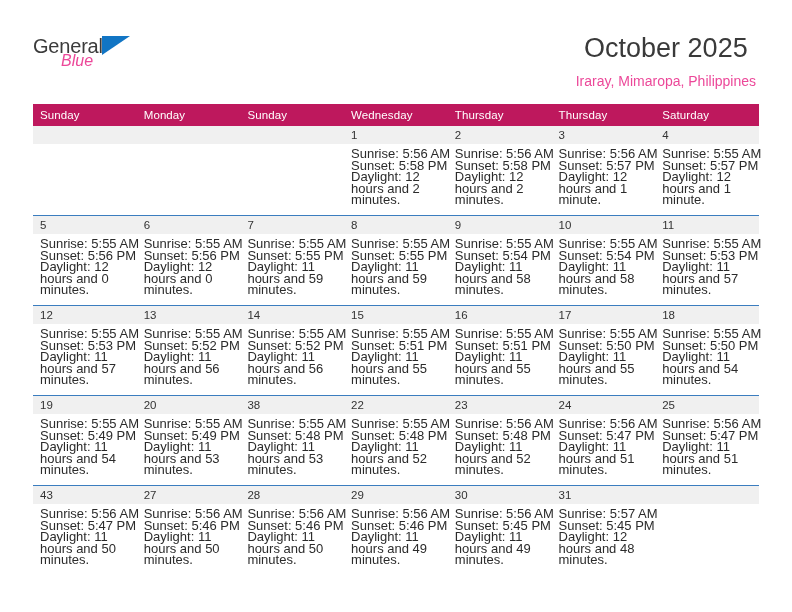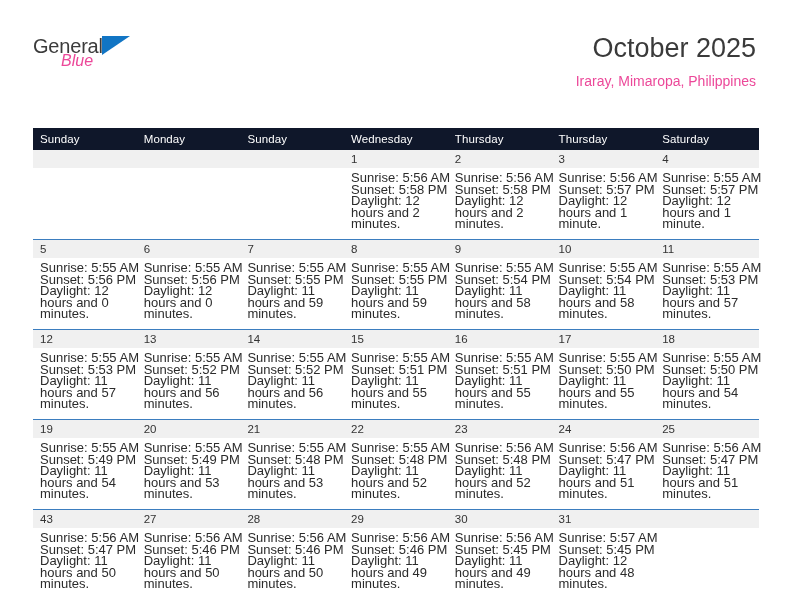--- a/index.html
+++ b/index.html
@@ -15,21 +15,21 @@
     height: 612px;
     padding: 0;
   }
 
   
   .top {
     display: flex;
     align-items: flex-start;
     justify-content: space-between;
     padding: 30px 36px 0 33px;
-    height: 128px;
+    height: 104px;
   }
   .logo {
     position: relative;
     width: 112px;
     padding-top: 6px;
   }
   .logo-row1 {
     display: flex;
     align-items: flex-end;
     line-height: 1;
@@ -51,21 +51,21 @@
   .logo-blue {
     font-size: 16px;
     color: #ec4899;
     margin-left: 28px;
     margin-top: -3px;
     line-height: 1;
     display: block;
     font-style: italic;
   }
   .titles {
-    text-align: right;
+    text-align: center;
     padding-top: 2px;
   }
   .cal-title {
     font-size: 27px;
     color: #3a3a3a;
     font-weight: 400;
     line-height: 1.2;
   }
   .cal-sub {
     font-size: 14px;
@@ -75,21 +75,21 @@
   }
 
   
   .cal {
     width: 726px;
     margin: 0 auto;
     border-collapse: collapse;
     table-layout: fixed;
   }
   .cal th {
-    background: #0f172a;
+    background: #be185d;
     color: #ffffff;
     font-size: 11.5px;
     font-weight: normal;
     text-align: left;
     padding: 5px 0 5px 7px;
     height: 21px;
     letter-spacing: 0.1px;
   }
   .cal td {
     vertical-align: top;
@@ -372,21 +372,21 @@
               <div class="daynum">20</div>
               <div class="info">
                 <div>Sunrise: 5:55 AM</div>
                 <div>Sunset: 5:49 PM</div>
                 <div class="wrap">Daylight: 11 hours and 53 minutes.</div>
               </div>
             </div>
           </td>
           <td>
             <div class="daybox">
-              <div class="daynum">21</div>
+              <div class="daynum">38</div>
               <div class="info">
                 <div>Sunrise: 5:55 AM</div>
                 <div>Sunset: 5:48 PM</div>
                 <div class="wrap">Daylight: 11 hours and 53 minutes.</div>
               </div>
             </div>
           </td>
           <td>
             <div class="daybox">
               <div class="daynum">22</div>

